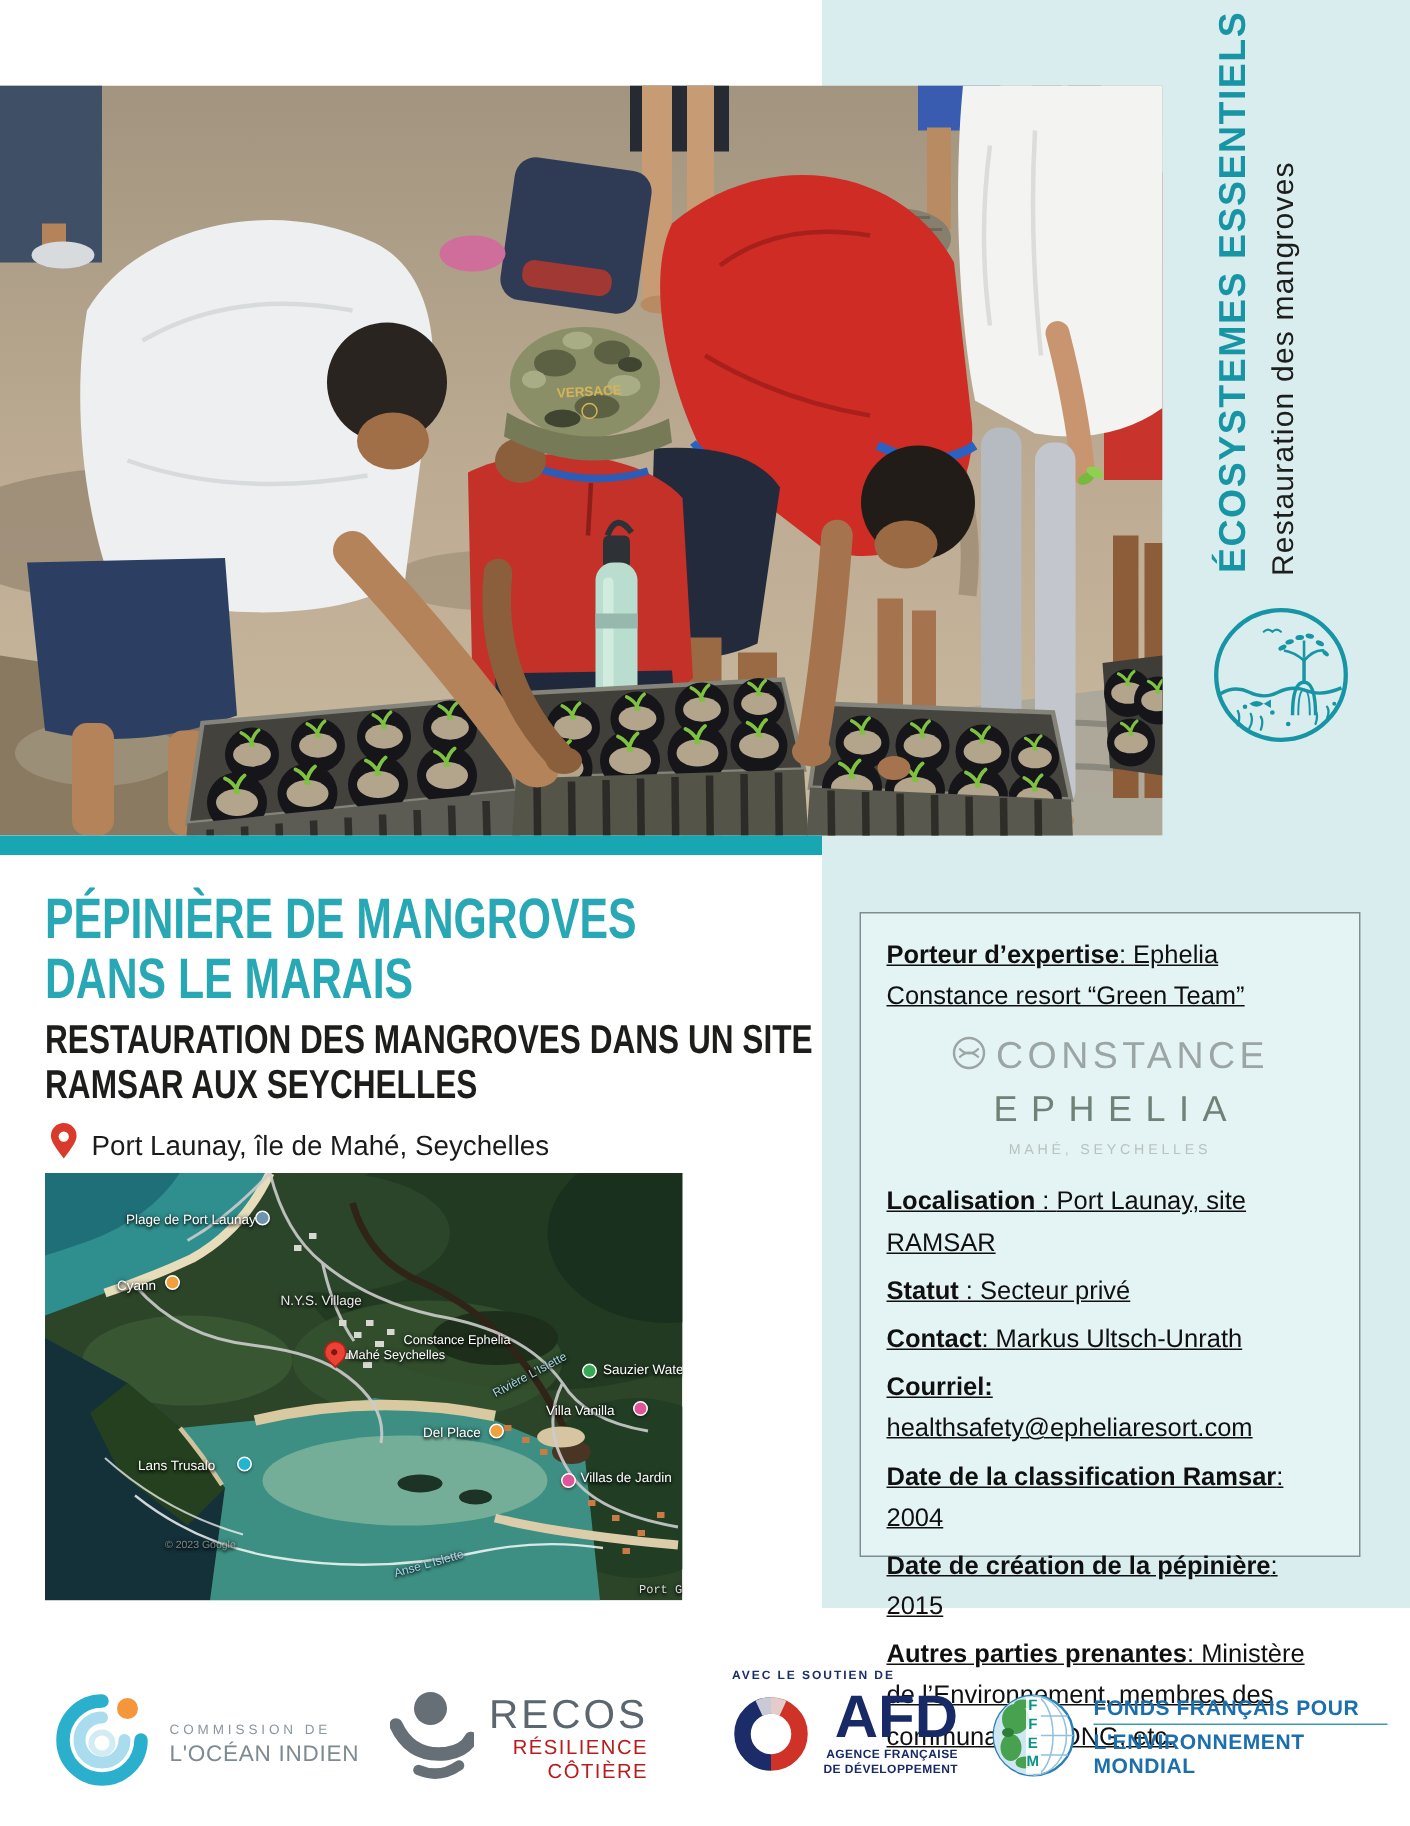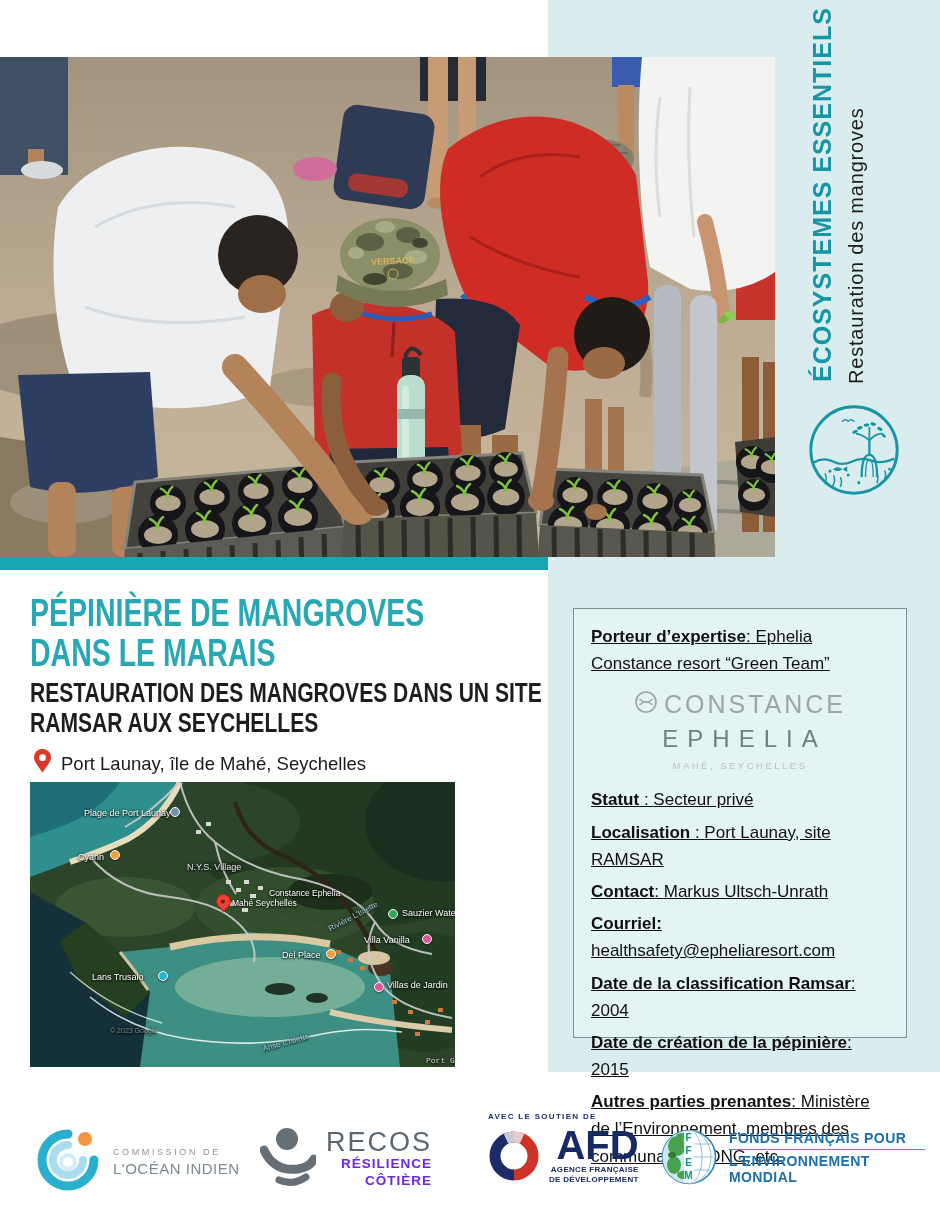--- a/index.html
+++ b/index.html
@@ -51,21 +51,21 @@
   .c-name{color:#6e8278;font-size:24px;letter-spacing:9px;margin-top:5px;margin-left:9px;}
   .c-loc{color:#b7c3bf;font-size:9.5px;letter-spacing:2.5px;margin-top:7px;}
 
   
   .coi{position:absolute;left:36px;top:1128px;display:flex;align-items:center;gap:13px;}
   .coi-l1{font-size:9px;letter-spacing:2.6px;color:#8b969d;}
   .coi-l2{font-size:15px;color:#7d8a92;margin-top:3px;letter-spacing:.5px;}
   .recos{position:absolute;left:260px;top:1126px;display:flex;align-items:center;gap:10px;}
   .recos-text{text-align:right;color:#5b666e;}
   .recos-name{font-size:27px;font-weight:normal;letter-spacing:2px;line-height:1;}
-  .recos-sub{font-size:13.5px;letter-spacing:1px;color:#6d28d9;line-height:1.2;font-weight:bold;}
+  .recos-sub{font-size:13.5px;letter-spacing:1px;color:#b91c1c;line-height:1.2;}
   .support{position:absolute;left:488px;top:1112px;font-size:8px;font-weight:bold;color:#1b2d6b;
           letter-spacing:1.3px;}
   .afd{position:absolute;left:486px;top:1128px;display:flex;align-items:flex-start;gap:7px;text-align:right;}
   .afd-name{font-size:40px;font-weight:bold;color:#182a66;line-height:.85;}
   .afd-sub{font-size:8px;font-weight:bold;color:#182a66;line-height:1.3;margin-top:3px;letter-spacing:.3px;}
   .ffem{position:absolute;left:660px;top:1128px;display:flex;align-items:center;gap:11px;}
   .ffem-globe{position:relative;width:58px;height:58px;}
   .ffem-letters{position:absolute;left:23px;top:4px;writing-mode:vertical-lr;text-orientation:upright;
           font-size:10px;font-weight:bold;color:#0e9488;letter-spacing:1.5px;line-height:1;}
   .ffem-text{color:#1c6fad;font-weight:bold;font-size:14px;letter-spacing:.4px;}
@@ -413,24 +413,24 @@
             <circle cx="12" cy="12" r="10" fill="none" stroke="#9ba5a4" stroke-width="1.6"></circle>
             <path d="M5.5,9 Q12,15.5 18.5,9 M5.5,15 Q12,8.5 18.5,15" fill="none" stroke="#9ba5a4" stroke-width="1.4"></path>
           </svg>
         </span>
         <span>CONSTANCE</span>
       </div>
       <div class="c-name">EPHELIA</div>
       <div class="c-loc">MAHÉ, SEYCHELLES</div>
     </div>
     <div class="row">
+      <span class="lbl">Localisation</span><span> : </span><span>Port Launay, site RAMSAR</span>
+    </div>
+    <div class="row">
       <span class="lbl">Statut</span><span> : </span><span>Secteur privé</span>
-    </div>
-    <div class="row">
-      <span class="lbl">Localisation</span><span> : </span><span>Port Launay, site RAMSAR</span>
     </div>
     <div class="row">
       <span class="lbl">Contact</span><span>: </span><span>Markus Ultsch-Unrath</span>
     </div>
     <div class="row">
       <span class="lbl">Courriel:</span><span> </span><span>healthsafety@epheliaresort.com</span>
     </div>
     <div class="row">
       <span class="lbl">Date de la classification Ramsar</span><span>: </span><span>2004</span>
     </div>

